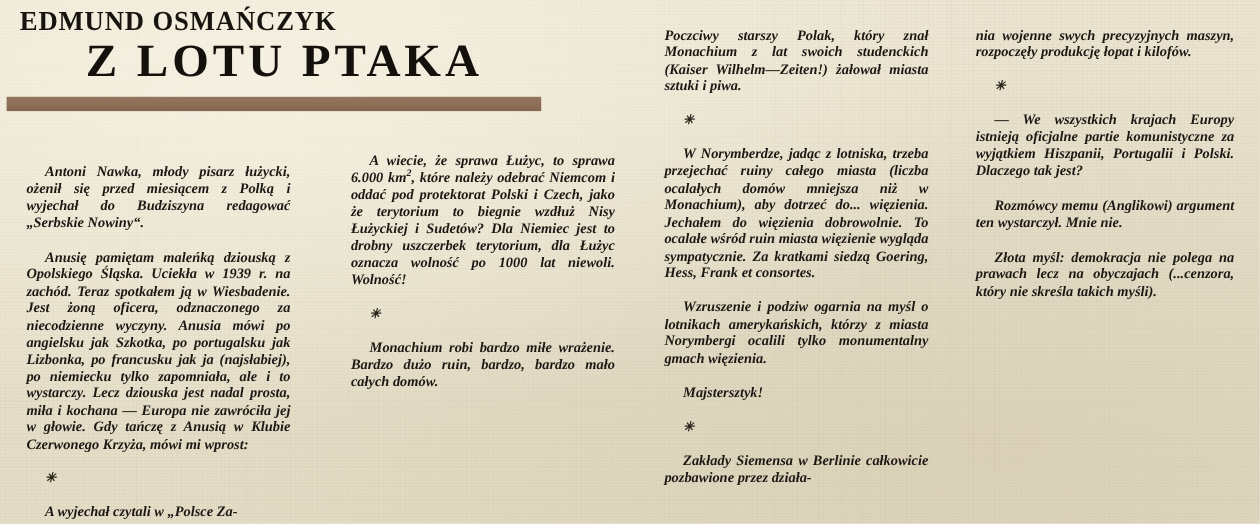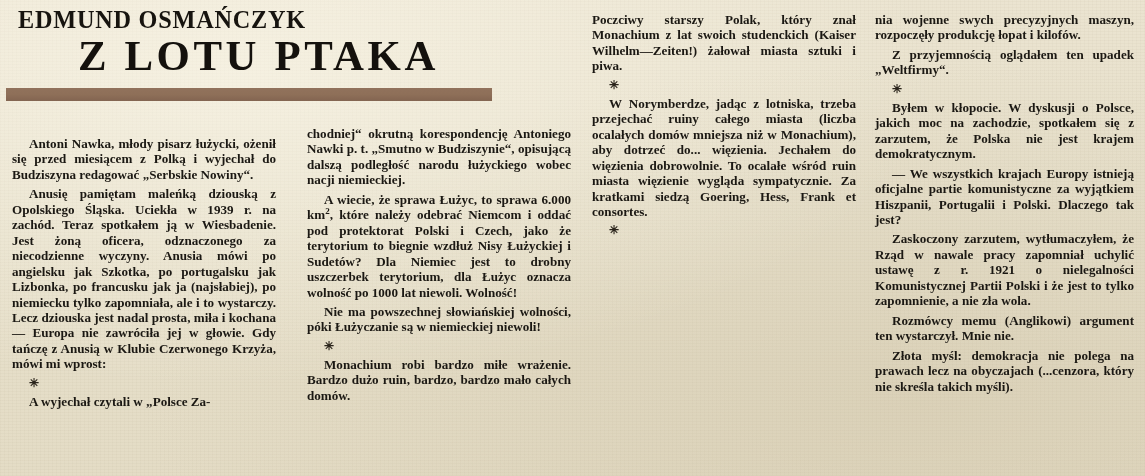--- a/index.html
+++ b/index.html
@@ -92,23 +92,24 @@
     font-weight: bold;
     color: #1b1813;
     -webkit-font-smoothing: none;
   }
   #col1 { left: 8px;   top: 132px; width: 272px; }
   #col2 { left: 303px; top: 122px; width: 272px; }
   #col3 { left: 588px; top: 8px;   width: 272px; }
   #col4 { left: 871px; top: 8px;   width: 267px; }
 
   .col p {
-    margin: 4px;
+    margin: 16px;
     text-indent: 17px;
     text-align: justify;
+    font-style: italic;
   }
   .col p.noindent { text-indent: 0; }
   .sep {
     text-align: center;
     text-indent: 0;
     margin: 3px 0 3px 0;
     font-size: 12px;
     line-height: 14px;
     letter-spacing: 0;
     color: #2a241b;
@@ -129,36 +130,34 @@
     <div id="rule"></div>
   </div>
 
   <div class="col" id="col1">
       <p>Antoni Nawka, młody pisarz łużycki, ożenił się przed miesiącem z Polką i wyjechał do Budziszyna redagować „Serbskie Nowiny“.</p>
       <p>Anusię pamiętam maleńką dziouską z Opolskiego Śląska. Uciekła w 1939 r. na zachód. Teraz spotkałem ją w Wiesbadenie. Jest żoną oficera, odznaczonego za niecodzienne wyczyny. Anusia mówi po angielsku jak Szkotka, po portugalsku jak Lizbonka, po francusku jak ja (najsłabiej), po niemiecku tylko zapomniała, ale i to wystarczy. Lecz dziouska jest nadal prosta, miła i kochana — Europa nie zawróciła jej w głowie. Gdy tańczę z Anusią w Klubie Czerwonego Krzyża, mówi mi wprost:</p>
       <p class="sep">✳</p>
       <p class="gap-top">A wyjechał czytali w „Polsce Za-</p>
     </div>
   <div class="col" id="col2">
-      <p class="noindent">chodniej“ okrutną korespondencję Antoniego Nawki p. t. „Smutno w Budziszynie“, opisującą dalszą podległość narodu łużyckiego wobec nacji niemieckiej.</p>
       <p>A wiecie, że sprawa Łużyc, to sprawa 6.000 km<sup class="sq">2</sup>, które należy odebrać Niemcom i oddać pod protektorat Polski i Czech, jako że terytorium to biegnie wzdłuż Nisy Łużyckiej i Sudetów? Dla Niemiec jest to drobny uszczerbek terytorium, dla Łużyc oznacza wolność po 1000 lat niewoli. Wolność!</p>
-      <p>Nie ma powszechnej słowiańskiej wolności, póki Łużyczanie są w niemieckiej niewoli!</p>
       <p class="sep">✳</p>
       <p class="gap-top">Monachium robi bardzo miłe wrażenie. Bardzo dużo ruin, bardzo, bardzo mało całych domów.</p>
     </div>
   <div class="col" id="col3">
       <p class="noindent">Poczciwy starszy Polak, który znał Monachium z lat swoich studenckich (Kaiser Wilhelm—Zeiten!) żałował miasta sztuki i piwa.</p>
       <p class="sep">✳</p>
       <p class="gap-top">W Norymberdze, jadąc z lotniska, trzeba przejechać ruiny całego miasta (liczba ocalałych domów mniejsza niż w Monachium), aby dotrzeć do... więzienia. Jechałem do więzienia dobrowolnie. To ocalałe wśród ruin miasta więzienie wygląda sympatycznie. Za kratkami siedzą Goering, Hess, Frank et consortes.</p>
+      <p>Wzruszenie i podziw ogarnia na myśl o lotnikach amerykańskich, którzy z miasta Norymbergi ocalili tylko monumentalny gmach więzienia.</p>
+      <p>Majstersztyk!</p>
       <p class="sep">✳</p>
+      <p class="gap-top">Zakłady Siemensa w Berlinie całkowicie pozbawione przez działa-</p>
     </div>
   <div class="col" id="col4">
       <p class="noindent">nia wojenne swych precyzyjnych maszyn, rozpoczęły produkcję łopat i kilofów.</p>
-      <p>Z przyjemnością oglądałem ten upadek „Weltfirmy“.</p>
       <p class="sep">✳</p>
-      <p class="gap-top">Byłem w kłopocie. W dyskusji o Polsce, jakich moc na zachodzie, spotkałem się z zarzutem, że Polska nie jest krajem demokratycznym.</p>
       <p>— We wszystkich krajach Europy istnieją oficjalne partie komunistyczne za wyjątkiem Hiszpanii, Portugalii i Polski. Dlaczego tak jest?</p>
-      <p>Zaskoczony zarzutem, wytłumaczyłem, że Rząd w nawale pracy zapomniał uchylić ustawę z r. 1921 o nielegalności Komunistycznej Partii Polski i że jest to tylko zapomnienie, a nie zła wola.</p>
       <p>Rozmówcy memu (Anglikowi) argument ten wystarczył. Mnie nie.</p>
       <p>Złota myśl: demokracja nie polega na prawach lecz na obyczajach (...cenzora, który nie skreśla takich myśli).</p>
     </div>
 
 </div>
 
 </body></html>

